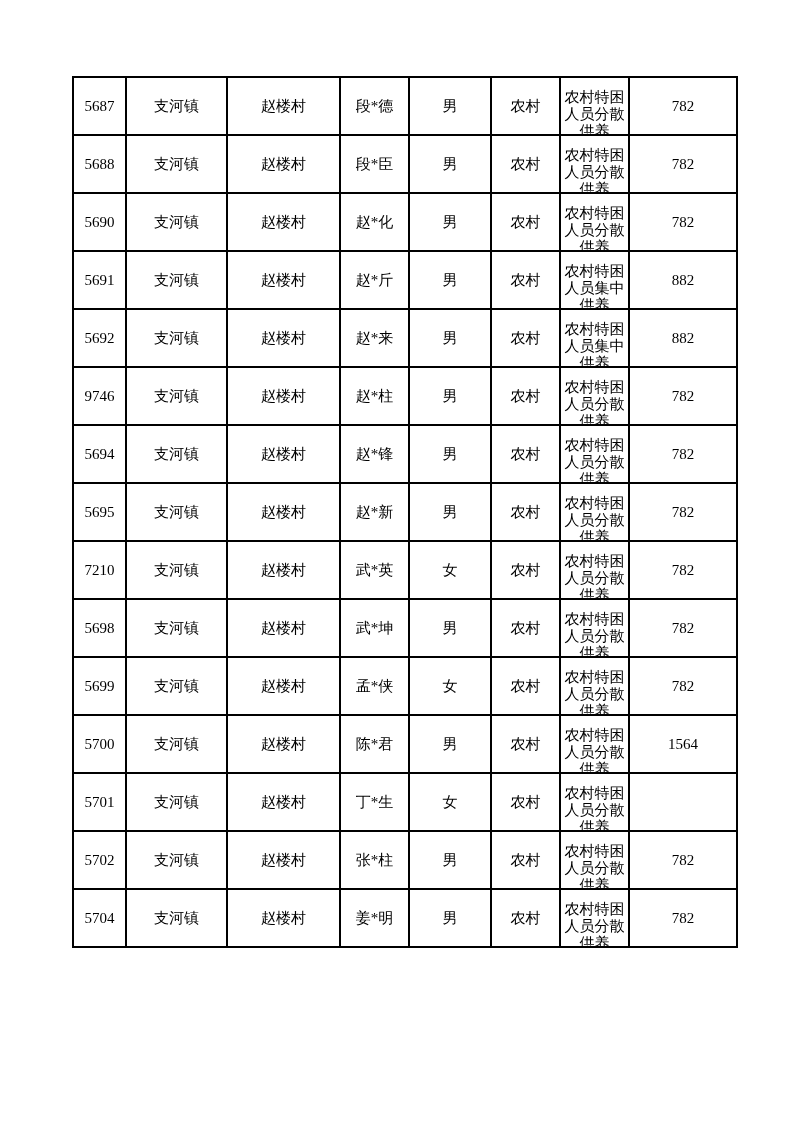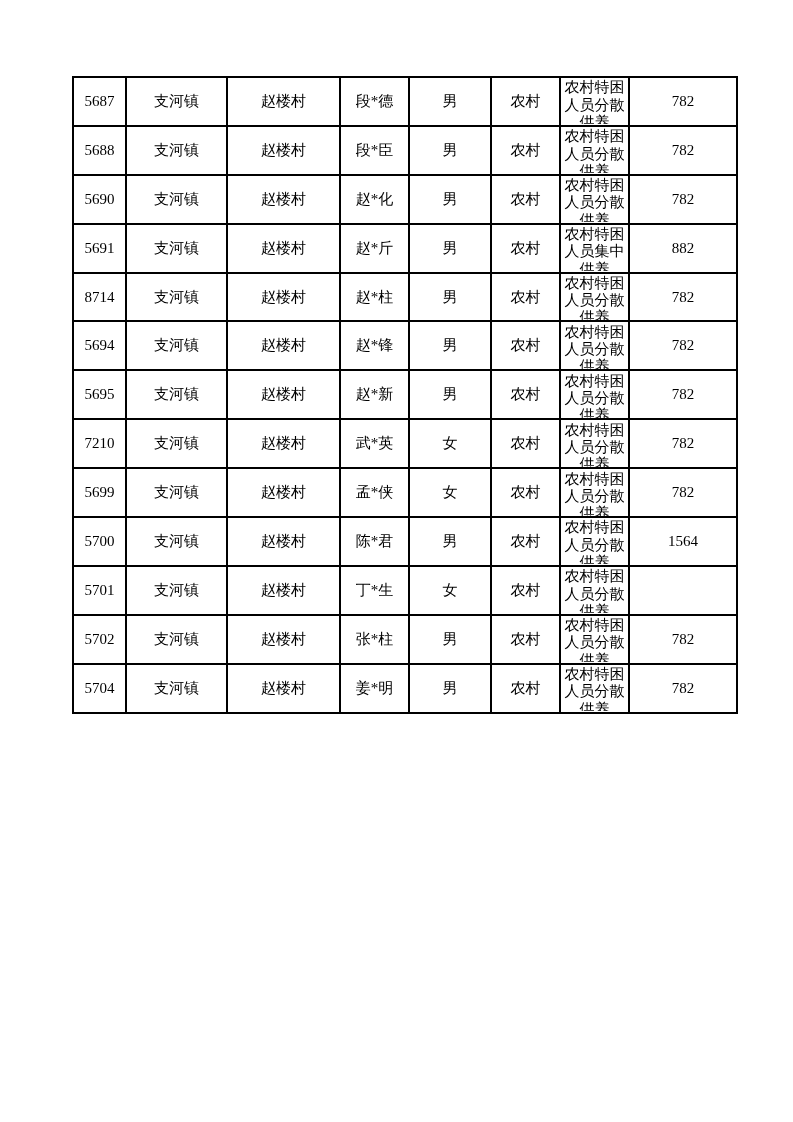--- a/index.html
+++ b/index.html
@@ -42,21 +42,21 @@
   td.col-town     { width: 99px; }
   td.col-village  { width: 111px; }
   td.col-name     { width: 67px; }
   td.col-gender   { width: 80px; }
   td.col-area     { width: 67px; }
   td.col-category { width: 67px; vertical-align: top; }
   td.col-amount   { width: 106px; }
   .category-text {
     width: 62px;
     height: 45px;
-    margin: 1px auto 0 auto;
+    margin: 11px auto 0 auto;
     overflow: hidden;
     font-size: 15px;
     line-height: 17.2px;
     word-break: break-all;
     text-align: center;
   }
 </style>
 </head>
 <body>
 
@@ -105,21 +105,33 @@
           <td class="col-village">赵楼村</td>
           <td class="col-name">赵*斤</td>
           <td class="col-gender">男</td>
           <td class="col-area">农村</td>
           <td class="col-category">
             <div class="category-text">农村特困人员集中供养</div>
           </td>
           <td class="col-amount">882</td>
         </tr>
         <tr>
-          <td class="col-id">8714</td>
+          <td class="col-id">5692</td>
+          <td class="col-town">支河镇</td>
+          <td class="col-village">赵楼村</td>
+          <td class="col-name">赵*来</td>
+          <td class="col-gender">男</td>
+          <td class="col-area">农村</td>
+          <td class="col-category">
+            <div class="category-text">农村特困人员集中供养</div>
+          </td>
+          <td class="col-amount">882</td>
+        </tr>
+        <tr>
+          <td class="col-id">9746</td>
           <td class="col-town">支河镇</td>
           <td class="col-village">赵楼村</td>
           <td class="col-name">赵*柱</td>
           <td class="col-gender">男</td>
           <td class="col-area">农村</td>
           <td class="col-category">
             <div class="category-text">农村特困人员分散供养</div>
           </td>
           <td class="col-amount">782</td>
         </tr>
@@ -146,20 +158,32 @@
             <div class="category-text">农村特困人员分散供养</div>
           </td>
           <td class="col-amount">782</td>
         </tr>
         <tr>
           <td class="col-id">7210</td>
           <td class="col-town">支河镇</td>
           <td class="col-village">赵楼村</td>
           <td class="col-name">武*英</td>
           <td class="col-gender">女</td>
+          <td class="col-area">农村</td>
+          <td class="col-category">
+            <div class="category-text">农村特困人员分散供养</div>
+          </td>
+          <td class="col-amount">782</td>
+        </tr>
+        <tr>
+          <td class="col-id">5698</td>
+          <td class="col-town">支河镇</td>
+          <td class="col-village">赵楼村</td>
+          <td class="col-name">武*坤</td>
+          <td class="col-gender">男</td>
           <td class="col-area">农村</td>
           <td class="col-category">
             <div class="category-text">农村特困人员分散供养</div>
           </td>
           <td class="col-amount">782</td>
         </tr>
         <tr>
           <td class="col-id">5699</td>
           <td class="col-town">支河镇</td>
           <td class="col-village">赵楼村</td>

